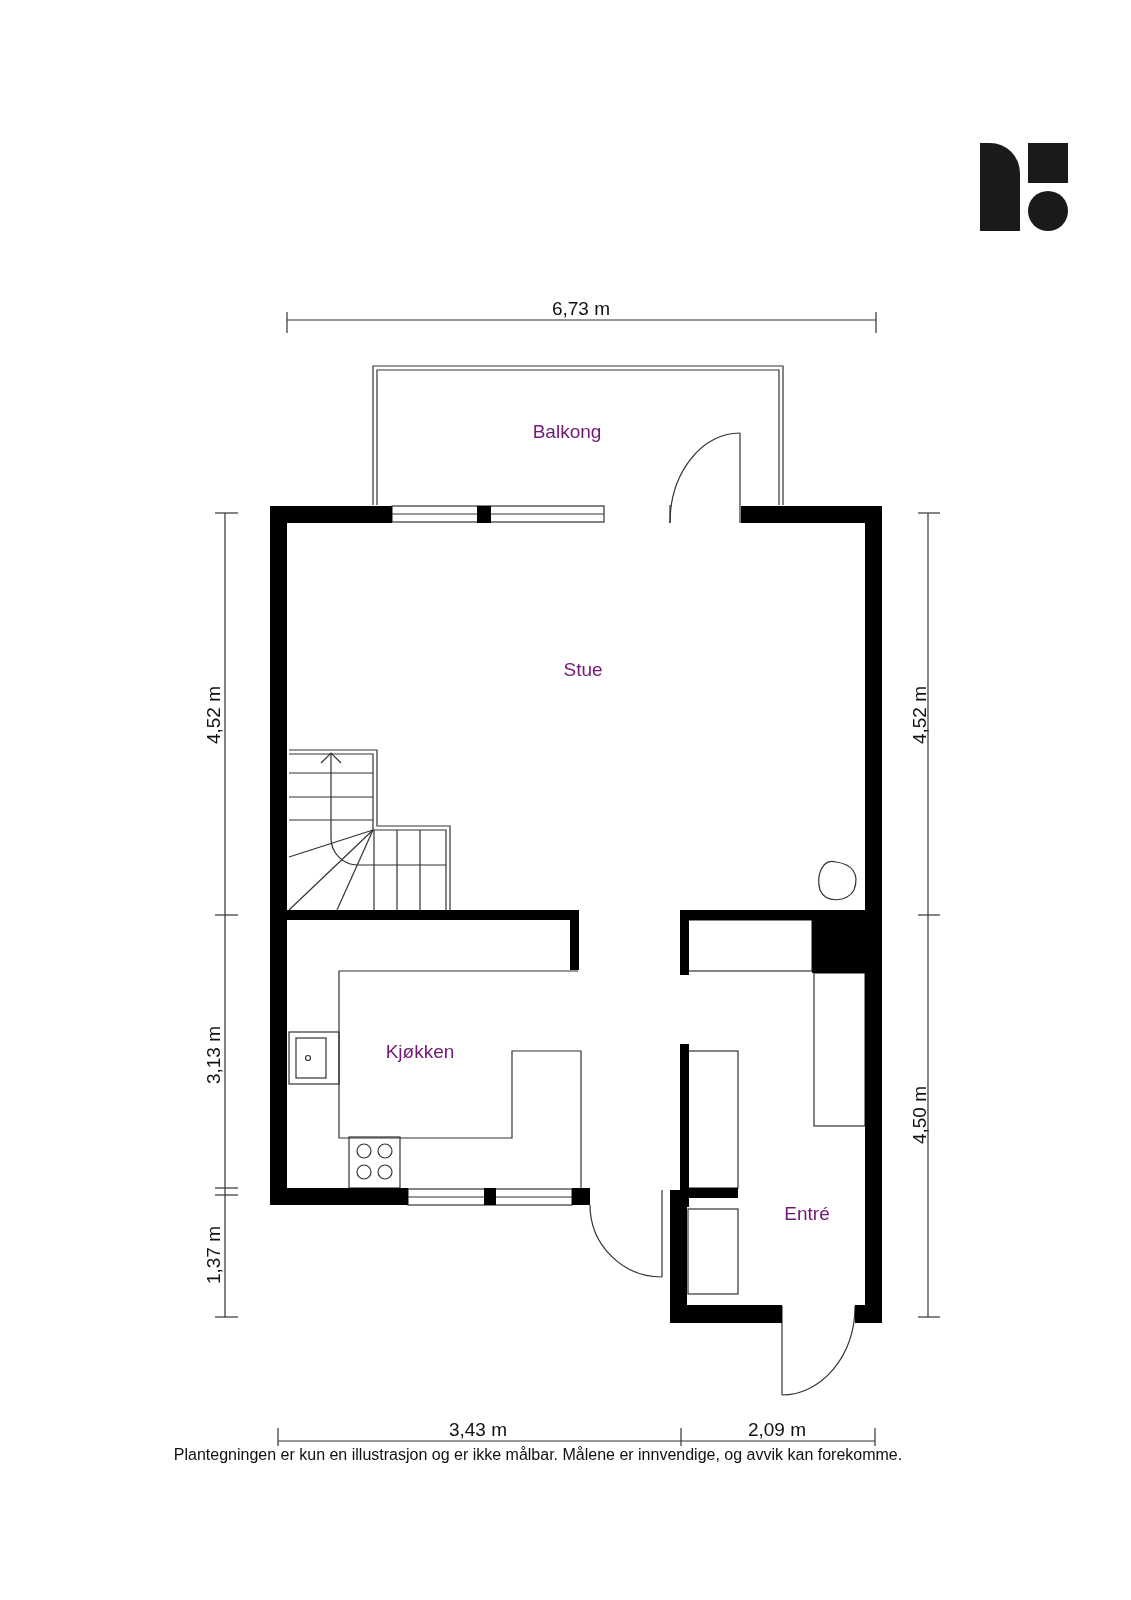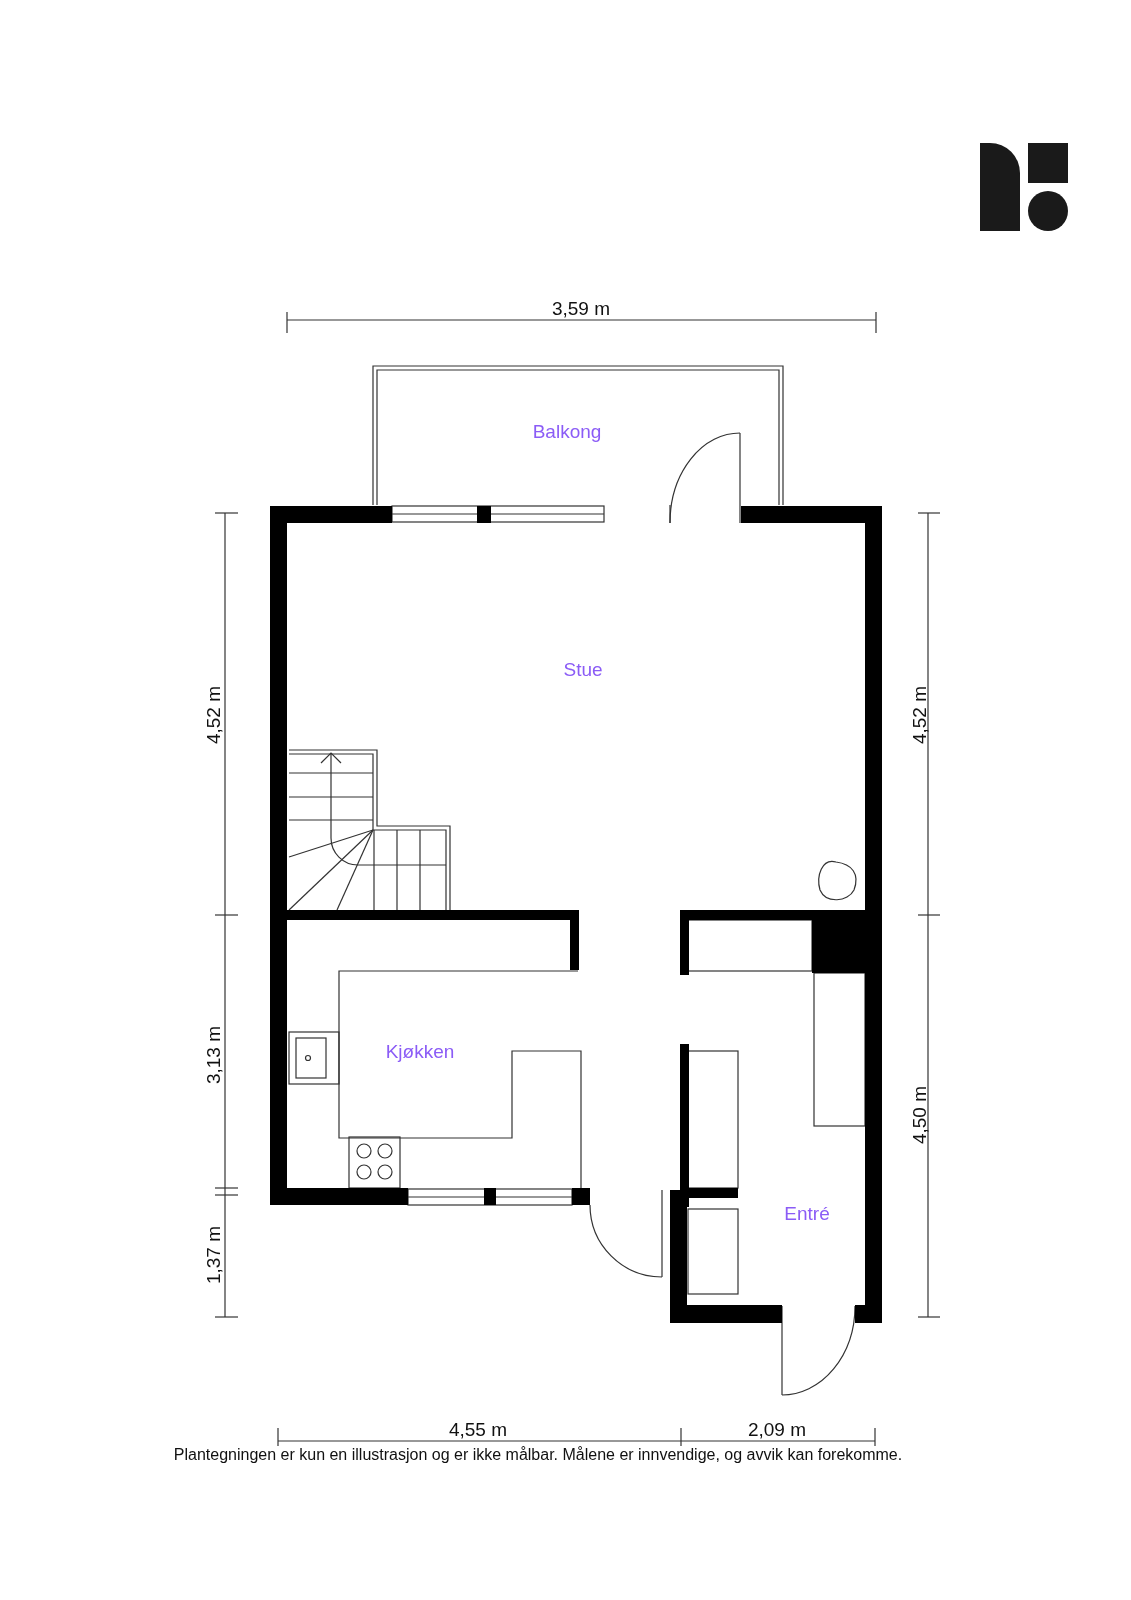--- a/index.html
+++ b/index.html
@@ -1,19 +1,19 @@
 <!DOCTYPE html>
 <html><head>
 <meta charset="utf-8">
 <style>
   html, body { margin: 0; padding: 0; background: #ffffff; }
   body { width: 1131px; height: 1600px; position: relative; overflow: hidden;
          font-family: "Liberation Sans", sans-serif; color: #111; }
   #plan { position: absolute; left: 0; top: 0; }
-  .lbl { position: absolute; font-size: 19px; color: #8b5cf6; white-space: nowrap; transform: translate(-50%, -50%); }
+  .lbl { position: absolute; font-size: 19px; color: #701a75; white-space: nowrap; transform: translate(-50%, -50%); }
   .dim { position: absolute; font-size: 19px; color: #111; white-space: nowrap; transform: translate(-50%, -50%); }
   .dim.v { transform: translate(-50%, -50%) rotate(-90deg); }
   .footer { position: absolute; left: 0; width: 1076px; top: 1446px; text-align: center; font-size: 16px; color: #111; }
   .logo { position: absolute; left: 980px; top: 143px; width: 88px; height: 88px; }
 </style>
 </head>
 <body>
 
 <svg class="logo" viewBox="0 0 88 88">
   <path d="M0 0 H10 A30 30 0 0 1 40 30 V88 H0 Z" fill="#1a1a1a"></path>
@@ -155,22 +155,22 @@
     <rect x="670" y="1305" width="112" height="18"></rect>
     <rect x="855" y="1305" width="27" height="18"></rect>
   </g>
 </svg>
 
 <div class="lbl" style="left:567px; top:432px;">Balkong</div>
 <div class="lbl" style="left:583px; top:670px;">Stue</div>
 <div class="lbl" style="left:420px; top:1052px;">Kjøkken</div>
 <div class="lbl" style="left:807px; top:1214px;text-align:right;">Entré</div>
 
-<div class="dim" style="left:581px; top:309px;">3,59 m</div>
+<div class="dim" style="left:581px; top:309px;">6,73 m</div>
 <div class="dim v" style="left:214px; top:715px;">4,52 m</div>
 <div class="dim v" style="left:214px; top:1055px;">3,13 m</div>
 <div class="dim v" style="left:214px; top:1255px;">1,37 m</div>
 <div class="dim v" style="left:920px; top:715px;">4,52 m</div>
 <div class="dim v" style="left:920px; top:1115px;">4,50 m</div>
-<div class="dim" style="left:478px; top:1430px;">4,55 m</div>
+<div class="dim" style="left:478px; top:1430px;">3,43 m</div>
 <div class="dim" style="left:777px; top:1430px;text-align:right;">2,09 m</div>
 
 <div class="footer">Plantegningen er kun en illustrasjon og er ikke målbar. Målene er innvendige, og avvik kan forekomme.</div>
 
 </body></html>

